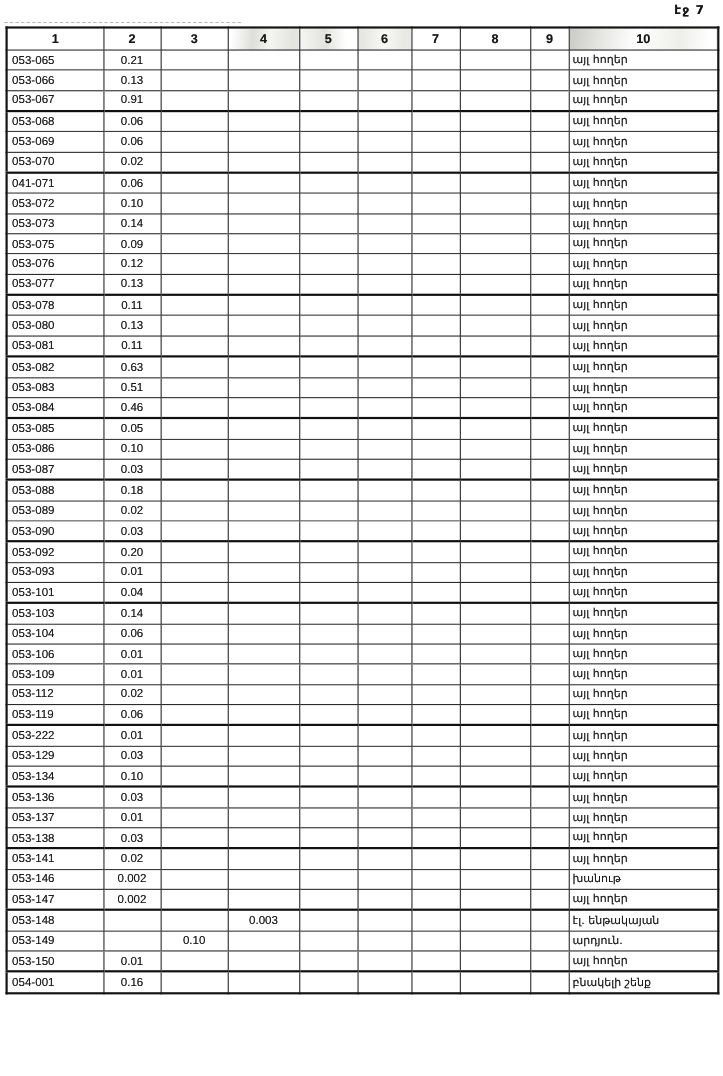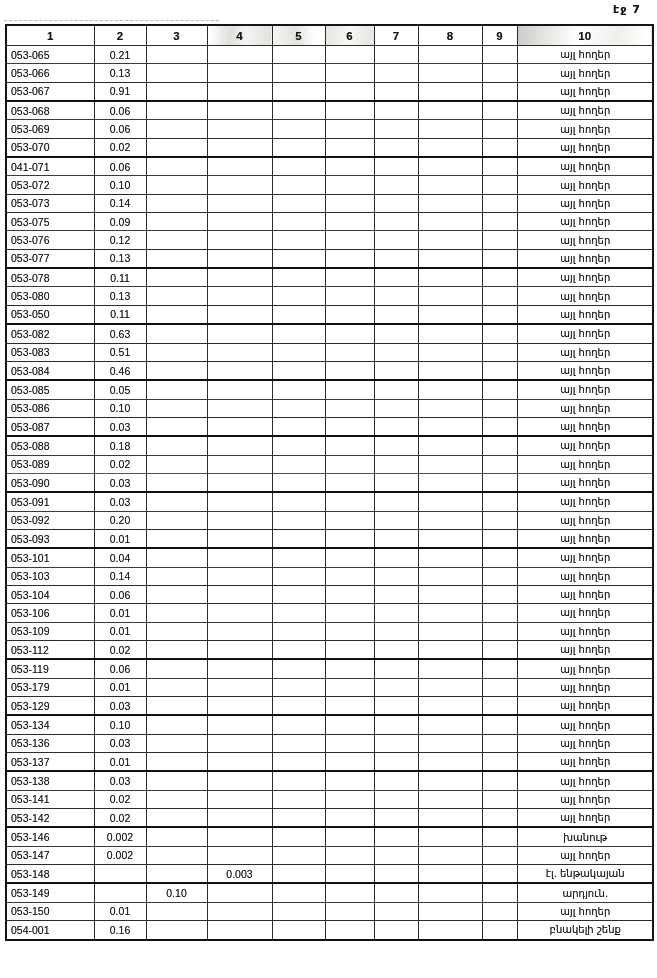--- a/index.html
+++ b/index.html
@@ -48,21 +48,21 @@
   th.h10{background:linear-gradient(100deg,#c9c9c5 0%,#e3e3df 20%,#ffffff 45%,#eeeeea 75%,#ffffff 95%);}
   td{
     height:17.35px;
     font-size:10.5px;
     padding:0 2px;
     color:#181818;
   }
   td.c1{text-align:left;padding-left:4px;margin-top:24px;}
   td.c2,td.c3,td.c4,td.c5,td.c6,td.c7,td.c8,td.c9{text-align:center;}
   td.c10{
-    text-align:center;padding-left:3px;
+    text-align:left;padding-left:3px;
     font-family:"DejaVu Sans",sans-serif;
     font-size:10px;
   }
   
   tbody tr:nth-child(3n) td{border-bottom:2px solid #101010;}
   tbody tr:nth-child(3n+1) td{border-bottom:1px solid #3a3a3a;}
   tbody tr:nth-child(7n+2) td{border-bottom:1px dotted #6f6f6b;}
   tbody tr:nth-child(5n+4) td{border-top-color:#555;}
 </style>
 </head>
@@ -262,21 +262,21 @@
           <td class="c3"></td>
           <td class="c4"></td>
           <td class="c5"></td>
           <td class="c6"></td>
           <td class="c7"></td>
           <td class="c8"></td>
           <td class="c9"></td>
           <td class="c10">այլ հողեր</td>
         </tr>
         <tr>
-          <td class="c1">053-050</td>
+          <td class="c1">053-081</td>
           <td class="c2">0.11</td>
           <td class="c3"></td>
           <td class="c4"></td>
           <td class="c5"></td>
           <td class="c6"></td>
           <td class="c7"></td>
           <td class="c8"></td>
           <td class="c9"></td>
           <td class="c10">այլ հողեր</td>
         </tr>
@@ -382,32 +382,20 @@
           <td class="c3"></td>
           <td class="c4"></td>
           <td class="c5"></td>
           <td class="c6"></td>
           <td class="c7"></td>
           <td class="c8"></td>
           <td class="c9"></td>
           <td class="c10">այլ հողեր</td>
         </tr>
         <tr>
-          <td class="c1">053-091</td>
-          <td class="c2">0.03</td>
-          <td class="c3"></td>
-          <td class="c4"></td>
-          <td class="c5"></td>
-          <td class="c6"></td>
-          <td class="c7"></td>
-          <td class="c8"></td>
-          <td class="c9"></td>
-          <td class="c10">այլ հողեր</td>
-        </tr>
-        <tr>
           <td class="c1">053-092</td>
           <td class="c2">0.20</td>
           <td class="c3"></td>
           <td class="c4"></td>
           <td class="c5"></td>
           <td class="c6"></td>
           <td class="c7"></td>
           <td class="c8"></td>
           <td class="c9"></td>
           <td class="c10">այլ հողեր</td>
@@ -502,21 +490,21 @@
           <td class="c3"></td>
           <td class="c4"></td>
           <td class="c5"></td>
           <td class="c6"></td>
           <td class="c7"></td>
           <td class="c8"></td>
           <td class="c9"></td>
           <td class="c10">այլ հողեր</td>
         </tr>
         <tr>
-          <td class="c1">053-179</td>
+          <td class="c1">053-222</td>
           <td class="c2">0.01</td>
           <td class="c3"></td>
           <td class="c4"></td>
           <td class="c5"></td>
           <td class="c6"></td>
           <td class="c7"></td>
           <td class="c8"></td>
           <td class="c9"></td>
           <td class="c10">այլ հողեր</td>
         </tr>
@@ -575,32 +563,20 @@
           <td class="c4"></td>
           <td class="c5"></td>
           <td class="c6"></td>
           <td class="c7"></td>
           <td class="c8"></td>
           <td class="c9"></td>
           <td class="c10">այլ հողեր</td>
         </tr>
         <tr>
           <td class="c1">053-141</td>
-          <td class="c2">0.02</td>
-          <td class="c3"></td>
-          <td class="c4"></td>
-          <td class="c5"></td>
-          <td class="c6"></td>
-          <td class="c7"></td>
-          <td class="c8"></td>
-          <td class="c9"></td>
-          <td class="c10">այլ հողեր</td>
-        </tr>
-        <tr>
-          <td class="c1">053-142</td>
           <td class="c2">0.02</td>
           <td class="c3"></td>
           <td class="c4"></td>
           <td class="c5"></td>
           <td class="c6"></td>
           <td class="c7"></td>
           <td class="c8"></td>
           <td class="c9"></td>
           <td class="c10">այլ հողեր</td>
         </tr>

